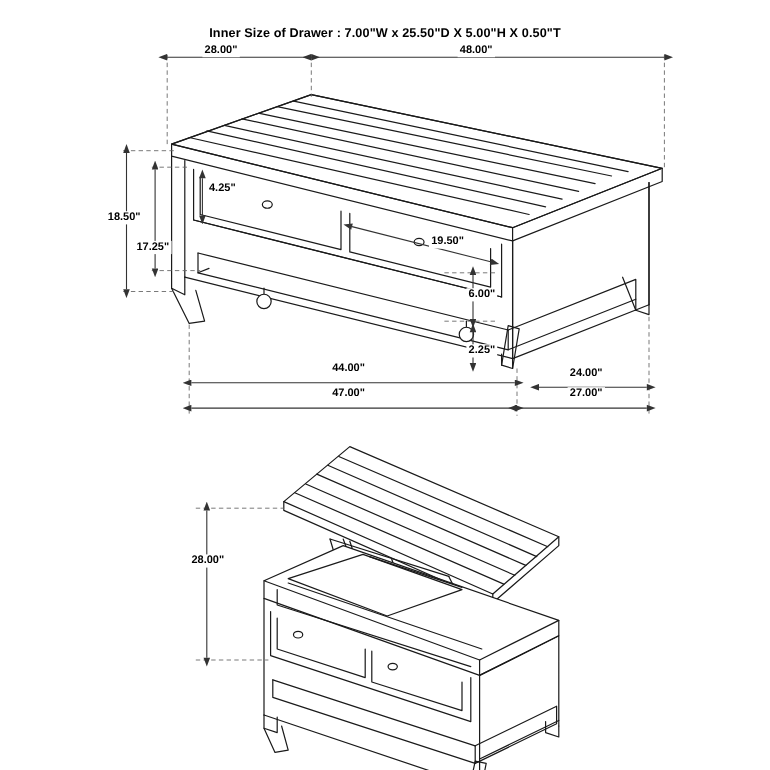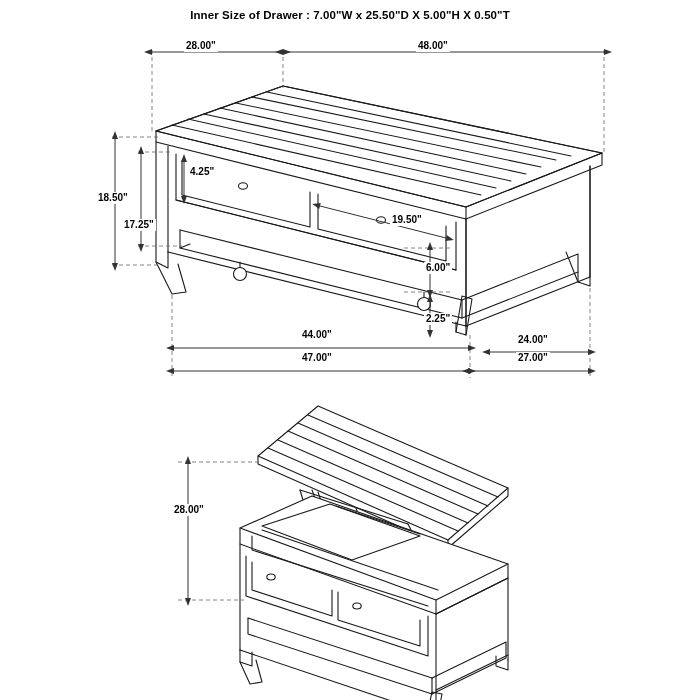--- a/index.html
+++ b/index.html
@@ -15,21 +15,21 @@
     position: relative;
     overflow: hidden;
   }
   #stage {
     position: relative;
     width: 700px;
     height: 700px;
   }
   .title {
     position: absolute;
-    top: 9px;
+    top: 25px;
     left: 0;
     width: 700px;
     text-align: center;
     font-size: 11.5px;
     font-weight: bold;
     letter-spacing: 0.1px;
     color: #000;
   }
   svg.diagram {
     position: absolute;

